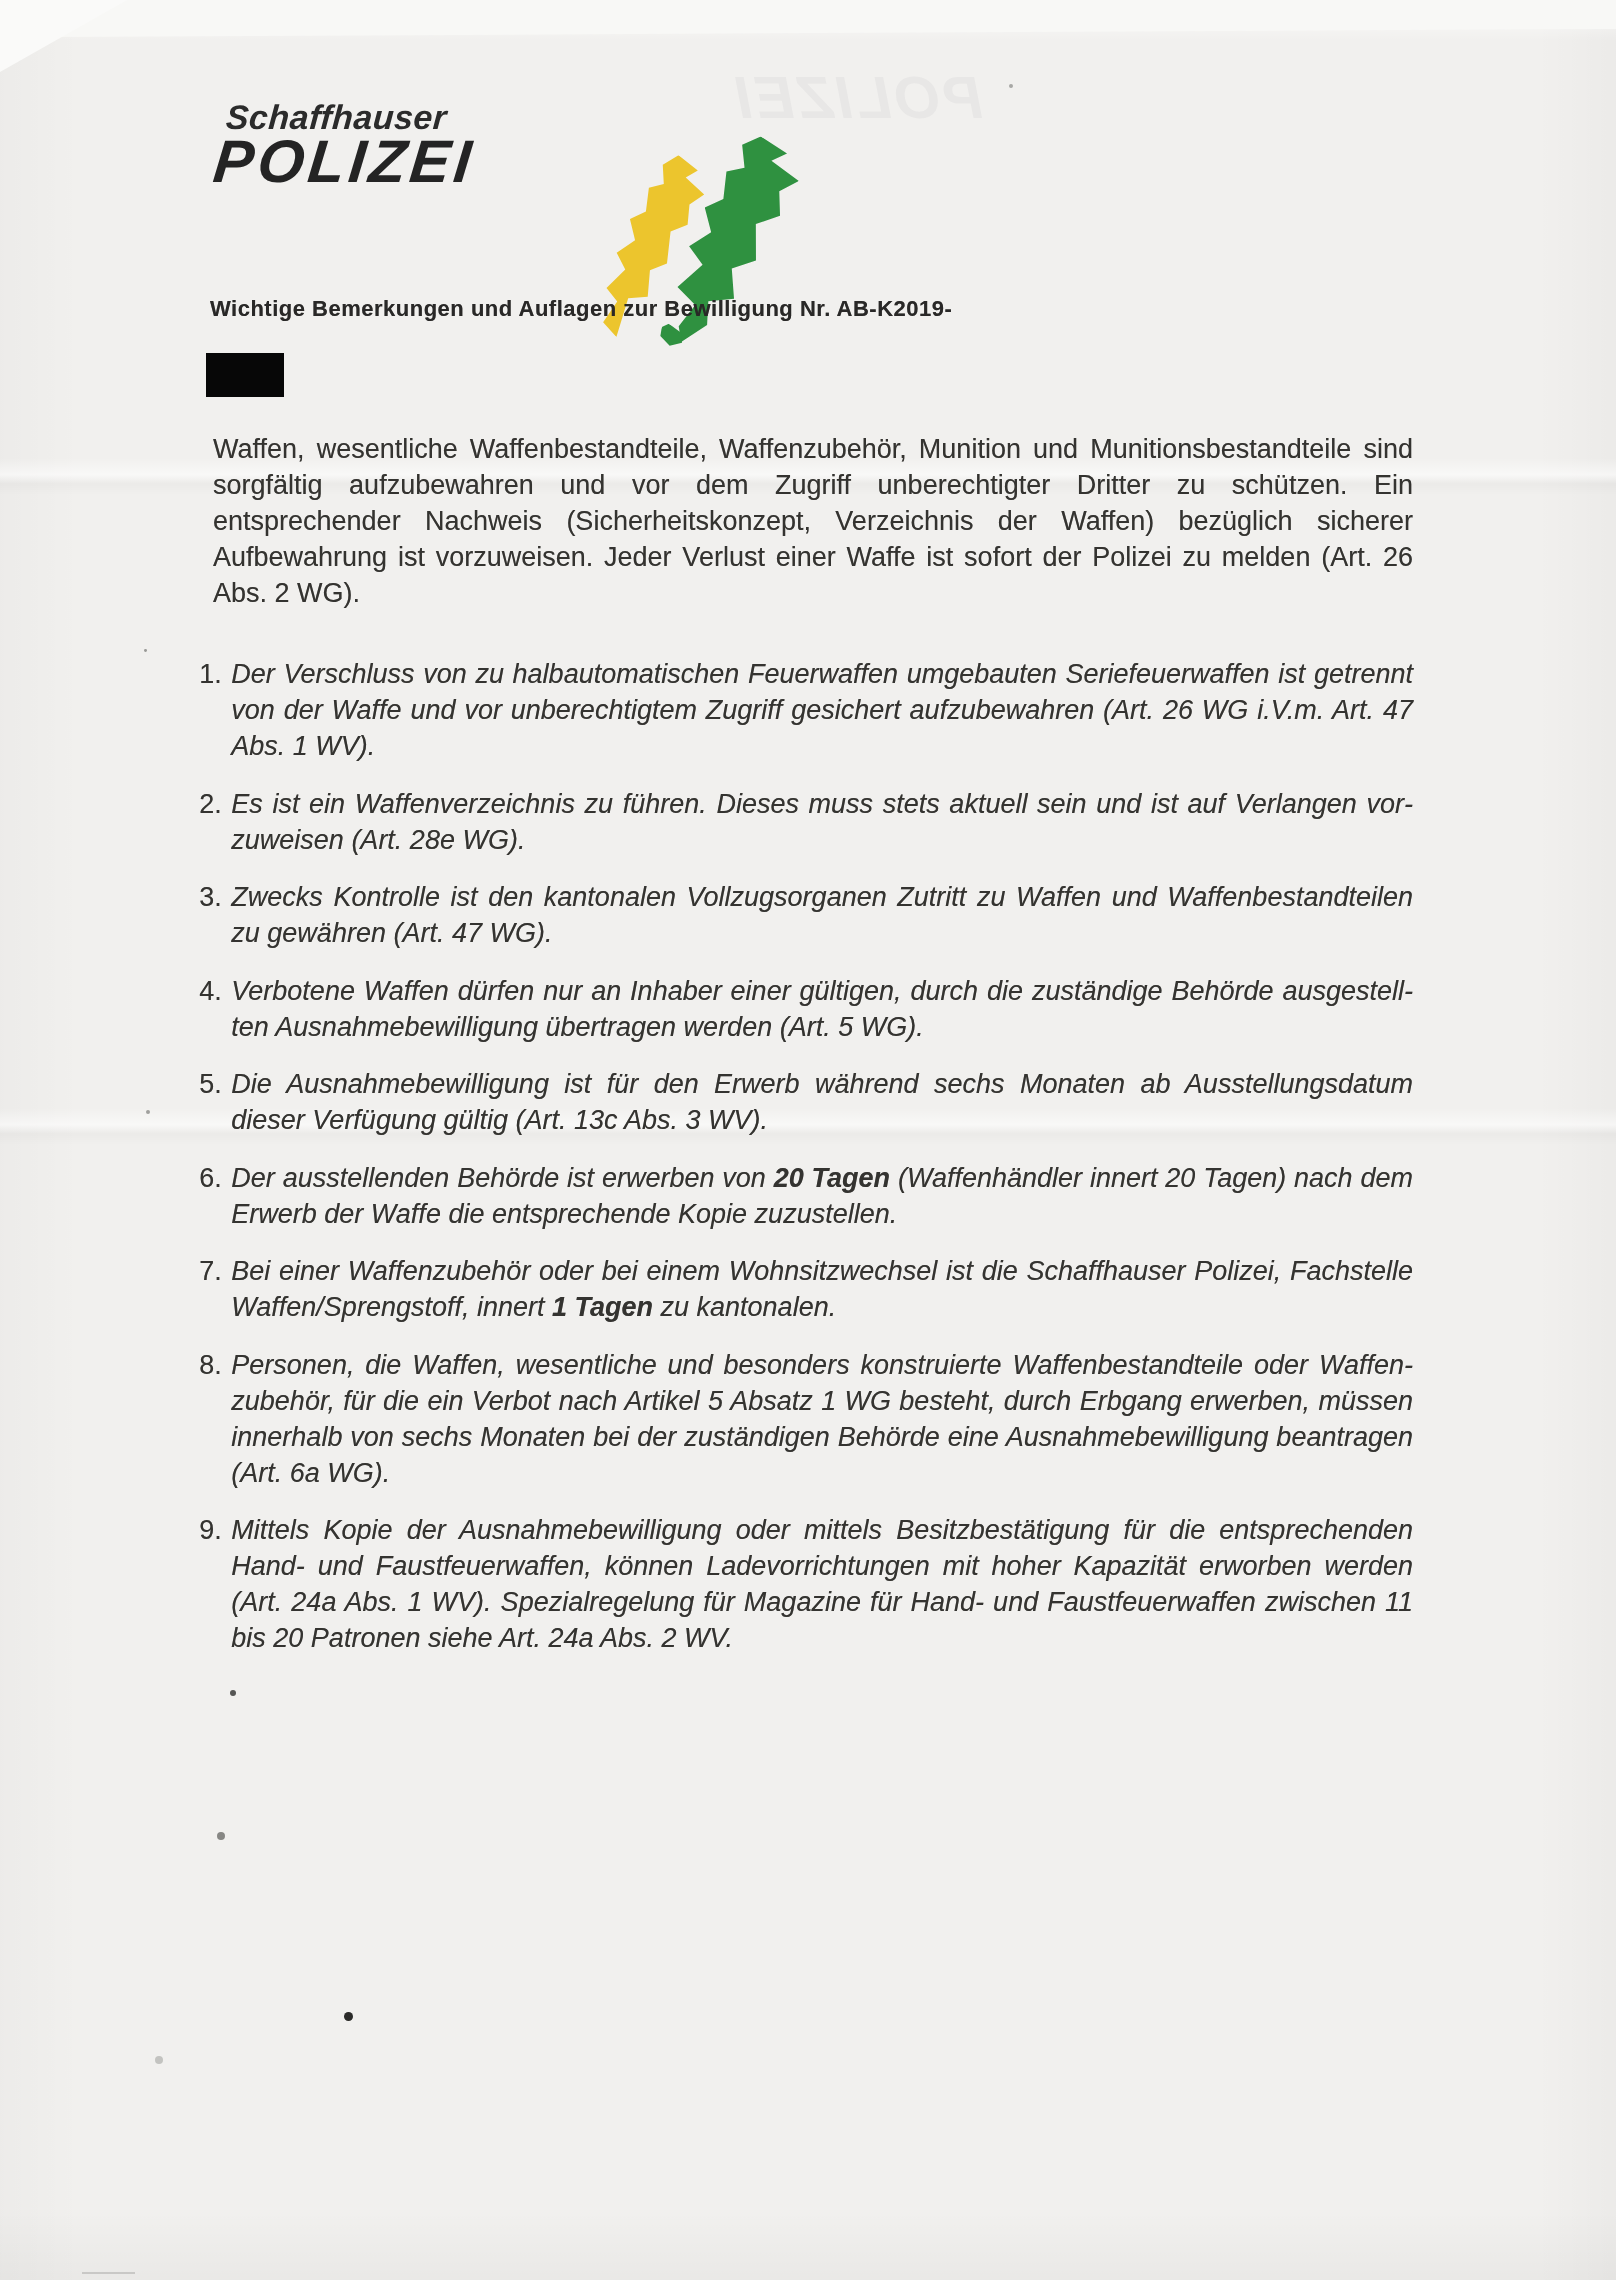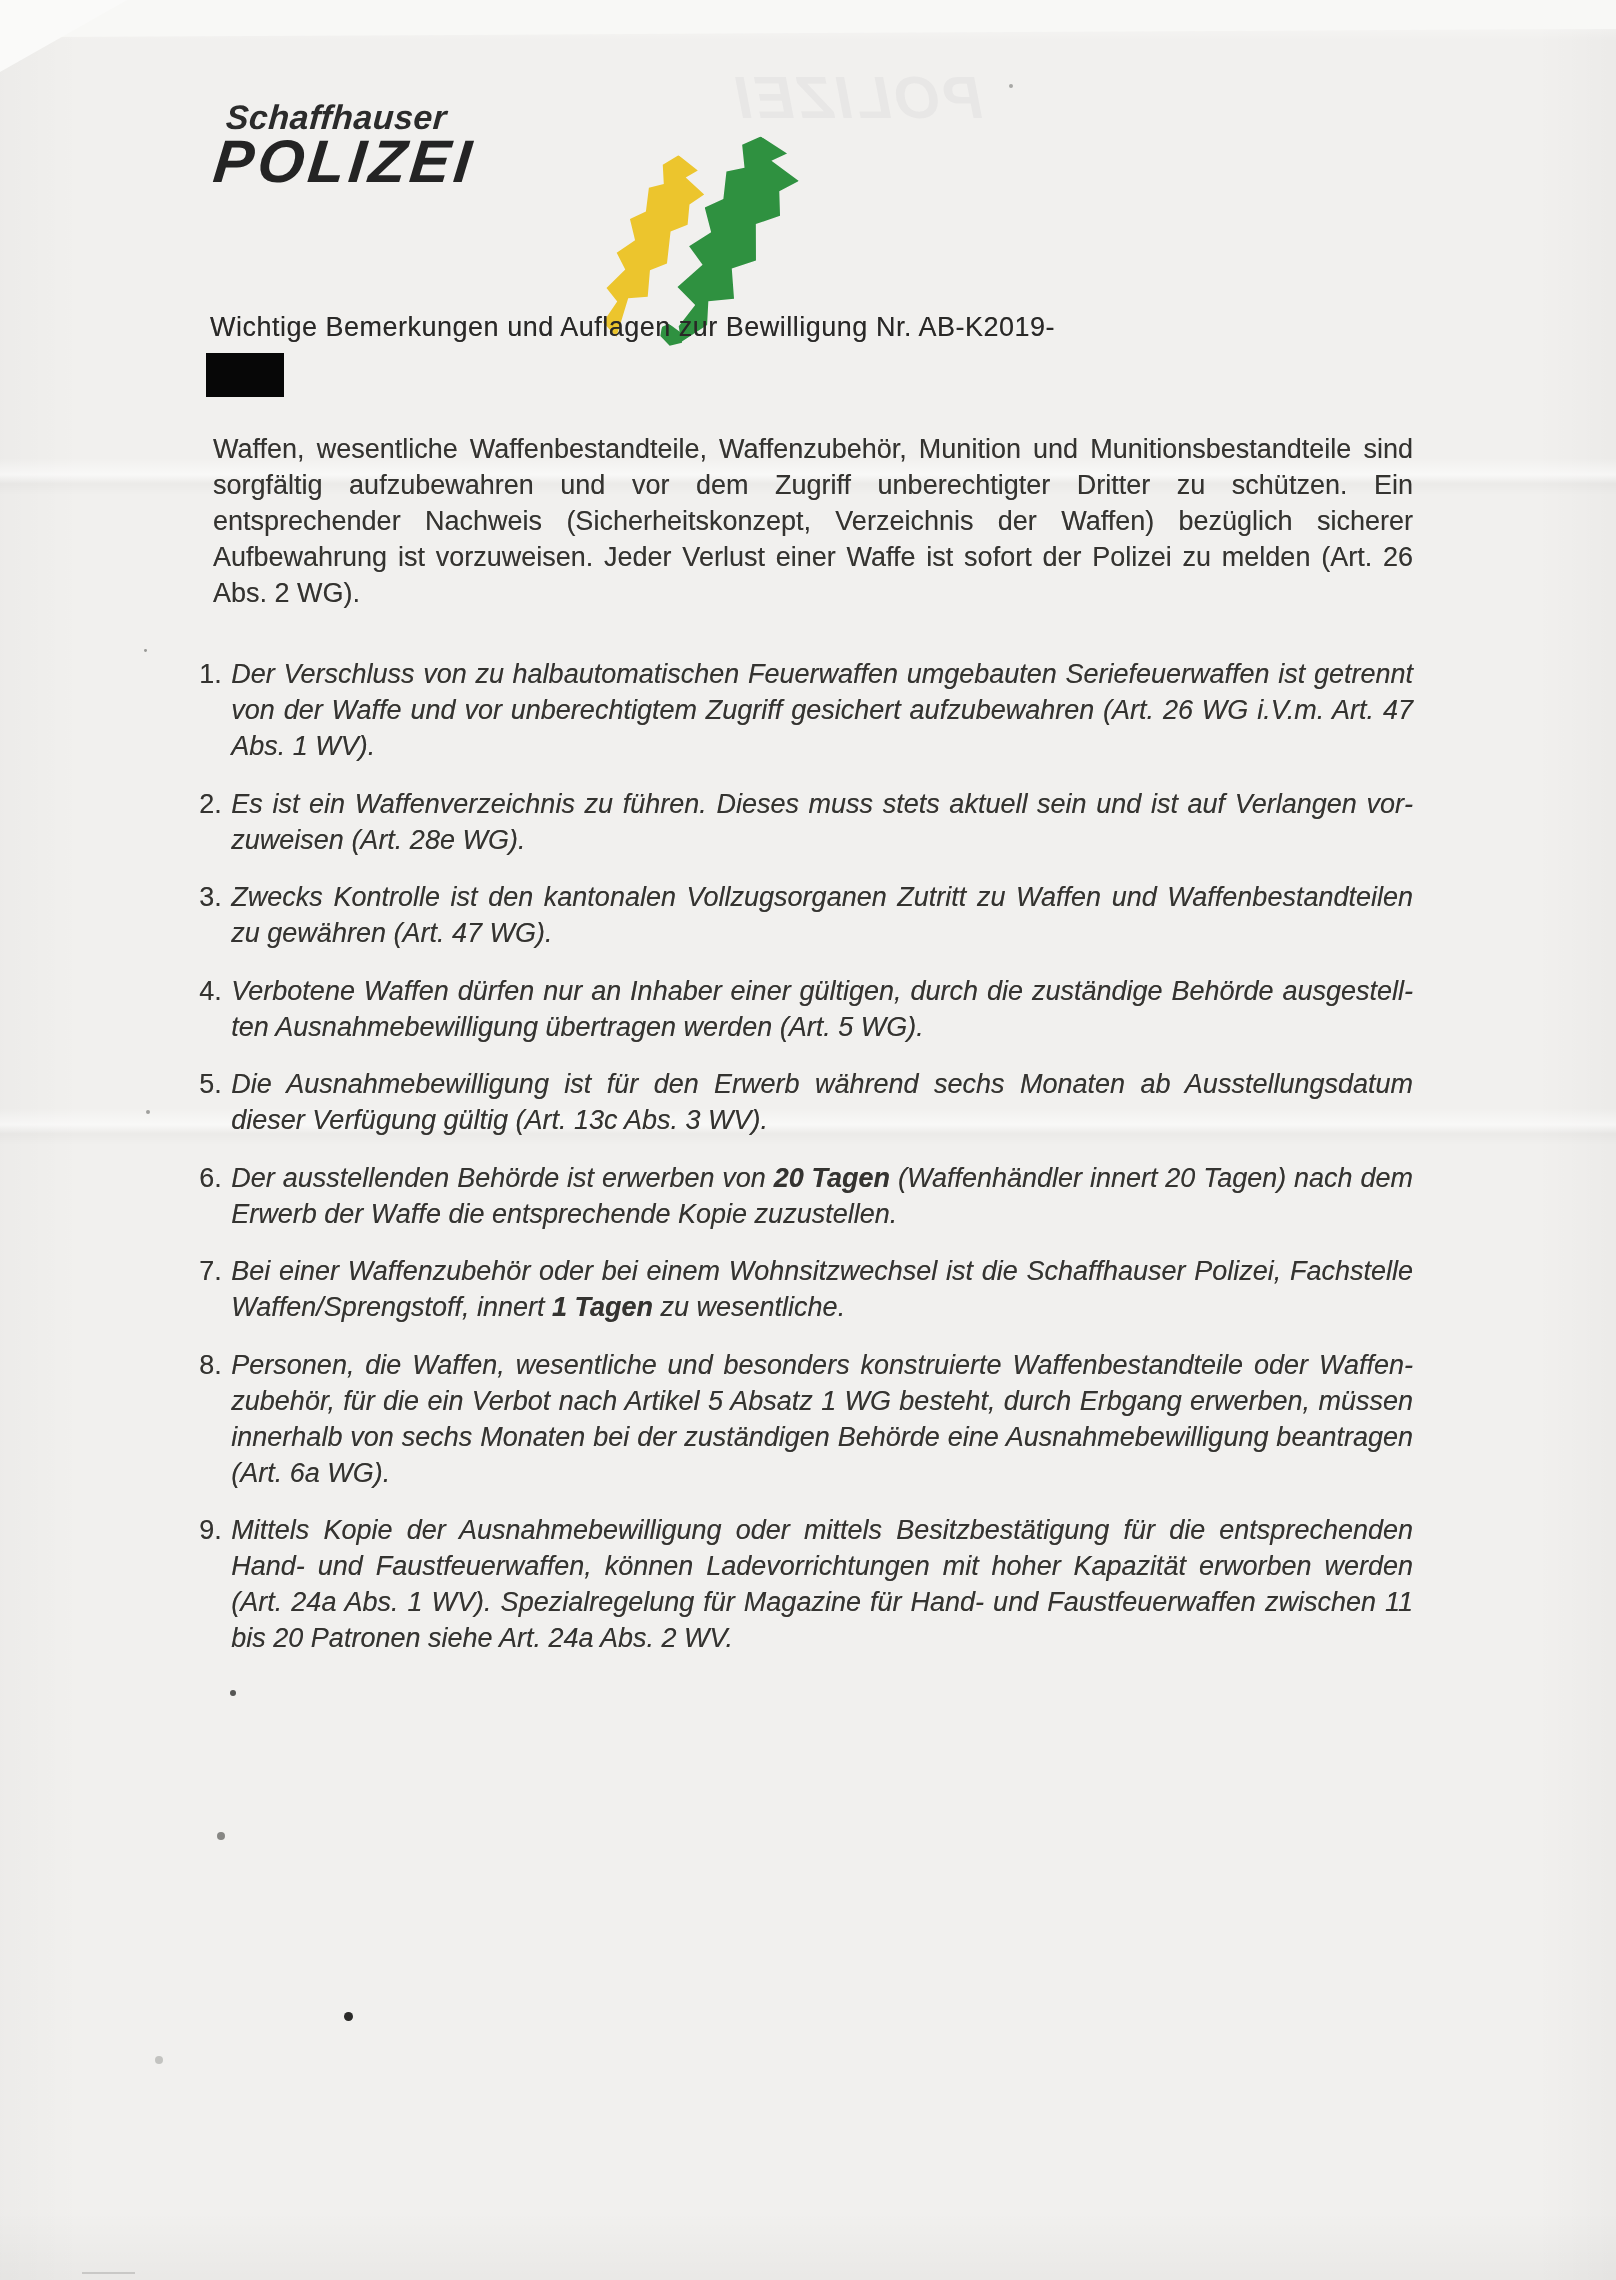--- a/index.html
+++ b/index.html
@@ -31,22 +31,22 @@
   .brush{position:absolute;transform:rotate(25deg);}
   .brush.yellow{left:398px;top:57px;width:57px;height:191px;background:#ecc52d;
     clip-path:polygon(30% 0%,72% 3%,58% 9%,100% 13%,84% 21%,96% 31%,74% 38%,92% 54%,70% 61%,86% 74%,56% 79%,66% 100%,34% 96%,41% 83%,14% 79%,30% 66%,4% 60%,24% 50%,0% 41%,20% 34%,7% 22%,28% 17%,12% 8%);}
   .brush.green{left:470px;top:39px;width:74px;height:220px;background:#2f9140;
     clip-path:polygon(28% 0%,70% 2%,55% 8%,100% 11%,82% 19%,97% 29%,72% 37%,93% 52%,68% 60%,88% 72%,58% 78%,70% 88%,48% 100%,36% 94%,44% 82%,12% 78%,30% 64%,3% 59%,22% 49%,0% 40%,18% 33%,6% 21%,26% 16%,10% 7%);}
   .brush.fleck{left:437px;top:232px;width:25px;height:19.5px;background:#2f9140;
     clip-path:polygon(20% 0,80% 15%,100% 60%,60% 100%,10% 75%,0 30%);}
   .logo-line1{position:absolute;left:3.9px;top:3.9px;font-style:italic;font-weight:bold;font-size:34px;color:#2b2b2b;letter-spacing:0.5px;transform:skewX(-4deg);}
   .logo-line2{position:absolute;left:-7.8px;top:33px;font-style:italic;font-weight:bold;font-size:60px;color:#242424;letter-spacing:3.9px;transform:skewX(-6deg);}
   
-  .title{position:absolute;left:210px;top:312px;width:1297px;
-    font-weight:normal;font-size:27px;letter-spacing:0.5px;color:#292827;
+  .title{position:absolute;left:210px;top:296px;width:1297px;
+    font-weight:bold;font-size:22px;letter-spacing:0.5px;color:#292827;
     text-shadow:0 0 0.5px rgba(40,40,35,.5);}
   .redaction{position:absolute;left:206px;top:353px;width:78px;height:44px;background:#070707;}
   .doc-body{position:absolute;left:213px;top:419px;width:1200px;
     font-size:27px;line-height:36px;text-align:justify;
     text-shadow:0 0 0.5px rgba(45,45,40,.45);
     hyphens:manual;}
   .intro{margin:12px 0 45px 0;}
   .list-row{display:flex;margin:0 0 21.5px -13.7px;}
   .list-row .num{flex:0 0 32px;text-align:left;}
   .list-row .txt{flex:1;text-align:justify;font-style:italic;}
@@ -109,21 +109,21 @@
         <div class="list-row">
           <div class="num">5.</div>
           <div class="txt"><span>Die Ausnahmebewilligung ist für den Erwerb während sechs Monaten ab Ausstellungsdatum dieser Verfügung gültig (Art. 13c Abs. 3 WV).</span></div>
         </div>
         <div class="list-row">
           <div class="num">6.</div>
           <div class="txt"><span>Der ausstellenden Behörde ist erwerben von </span><b>20 Tagen</b><span> (Waffenhändler innert 20 Tagen) nach dem Erwerb der Waffe die entsprechende Kopie zuzustellen.</span></div>
         </div>
         <div class="list-row">
           <div class="num">7.</div>
-          <div class="txt"><span>Bei einer Waffenzubehör oder bei einem Wohnsitzwechsel ist die Schaffhauser Polizei, Fachstelle Waffen/Sprengstoff, innert </span><b>1 Tagen</b><span> zu wesentliche.</span></div>
+          <div class="txt"><span>Bei einer Waffenzubehör oder bei einem Wohnsitzwechsel ist die Schaffhauser Polizei, Fachstelle Waffen/Sprengstoff, innert </span><b>1 Tagen</b><span> zu kantonalen.</span></div>
         </div>
         <div class="list-row">
           <div class="num">8.</div>
           <div class="txt"><span>Personen, die Waffen, wesentliche und besonders konstruierte Waffenbestandteile oder Waffen­zubehör, für die ein Verbot nach Artikel 5 Absatz 1 WG besteht, durch Erbgang erwerben, müssen innerhalb von sechs Monaten bei der zuständigen Behörde eine Ausnahmebewilligung beantragen (Art. 6a WG).</span></div>
         </div>
         <div class="list-row">
           <div class="num">9.</div>
           <div class="txt"><span>Mittels Kopie der Ausnahmebewilligung oder mittels Besitzbestätigung für die entsprechenden Hand- und Faustfeuerwaffen, können Ladevorrichtungen mit hoher Kapazität erworben werden (Art. 24a Abs. 1 WV). Spezialregelung für Magazine für Hand- und Faustfeuerwaffen zwischen 11 bis 20 Patronen siehe Art. 24a Abs. 2 WV.</span></div>
         </div>
       </div>

